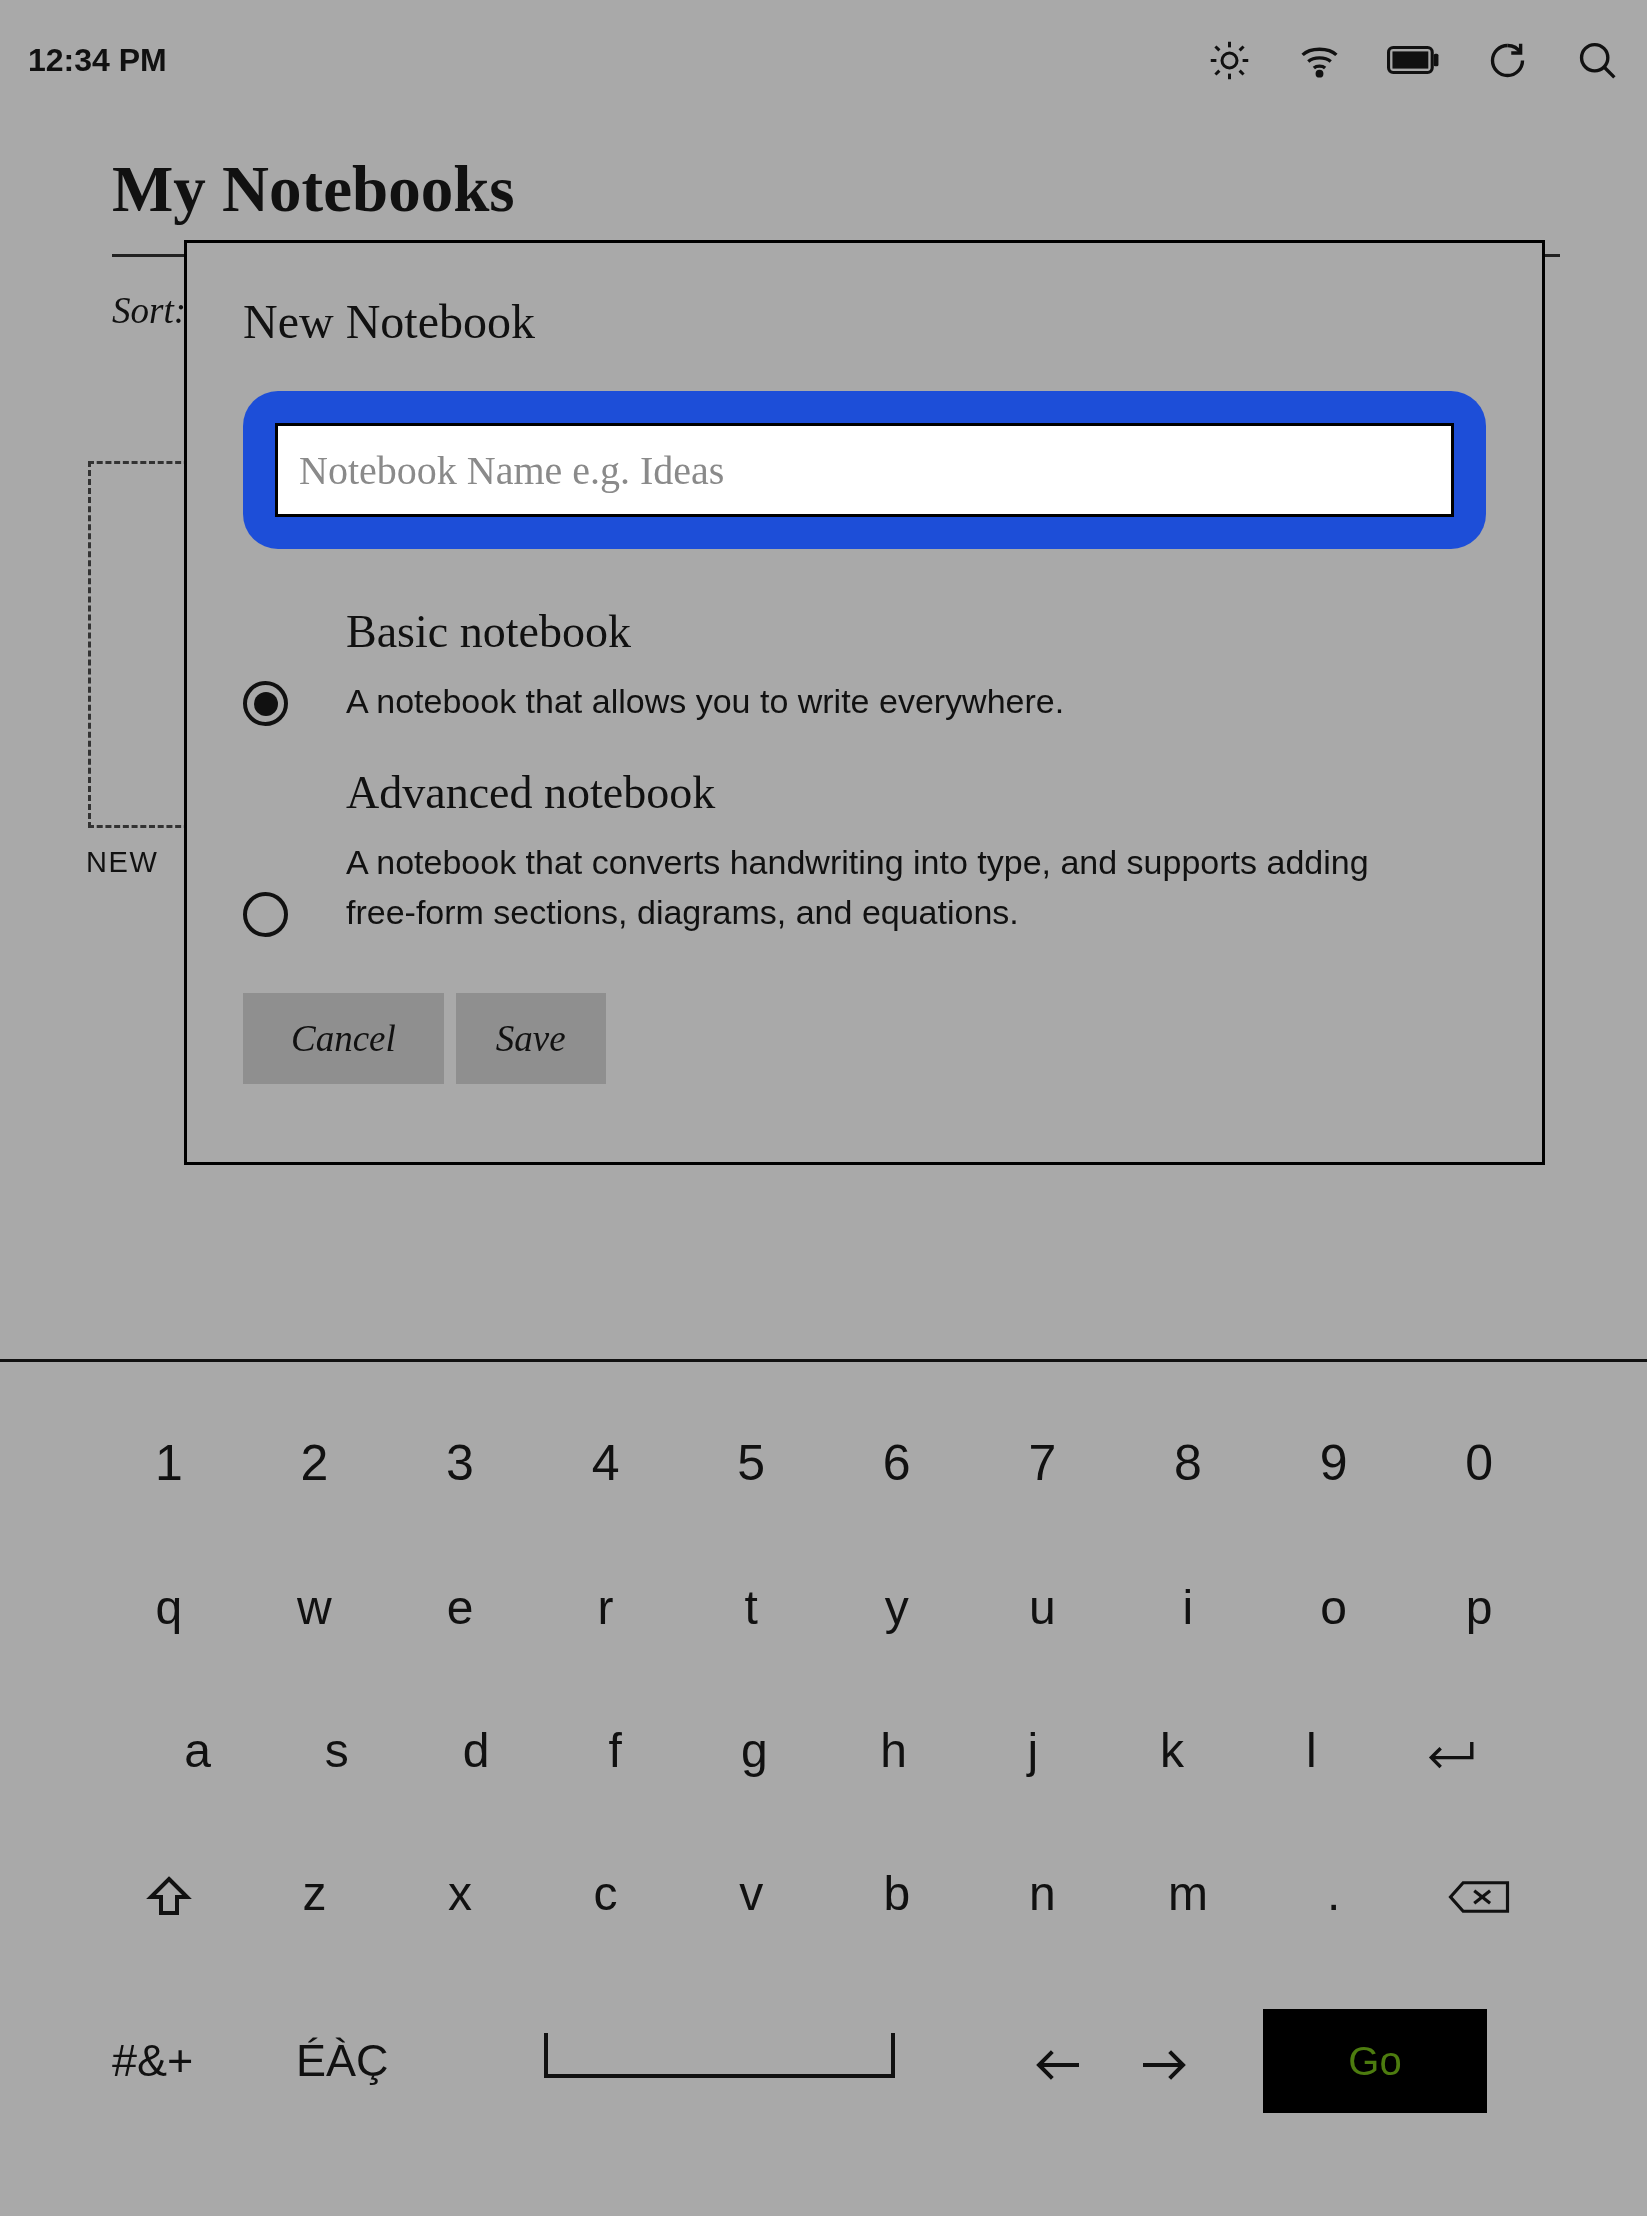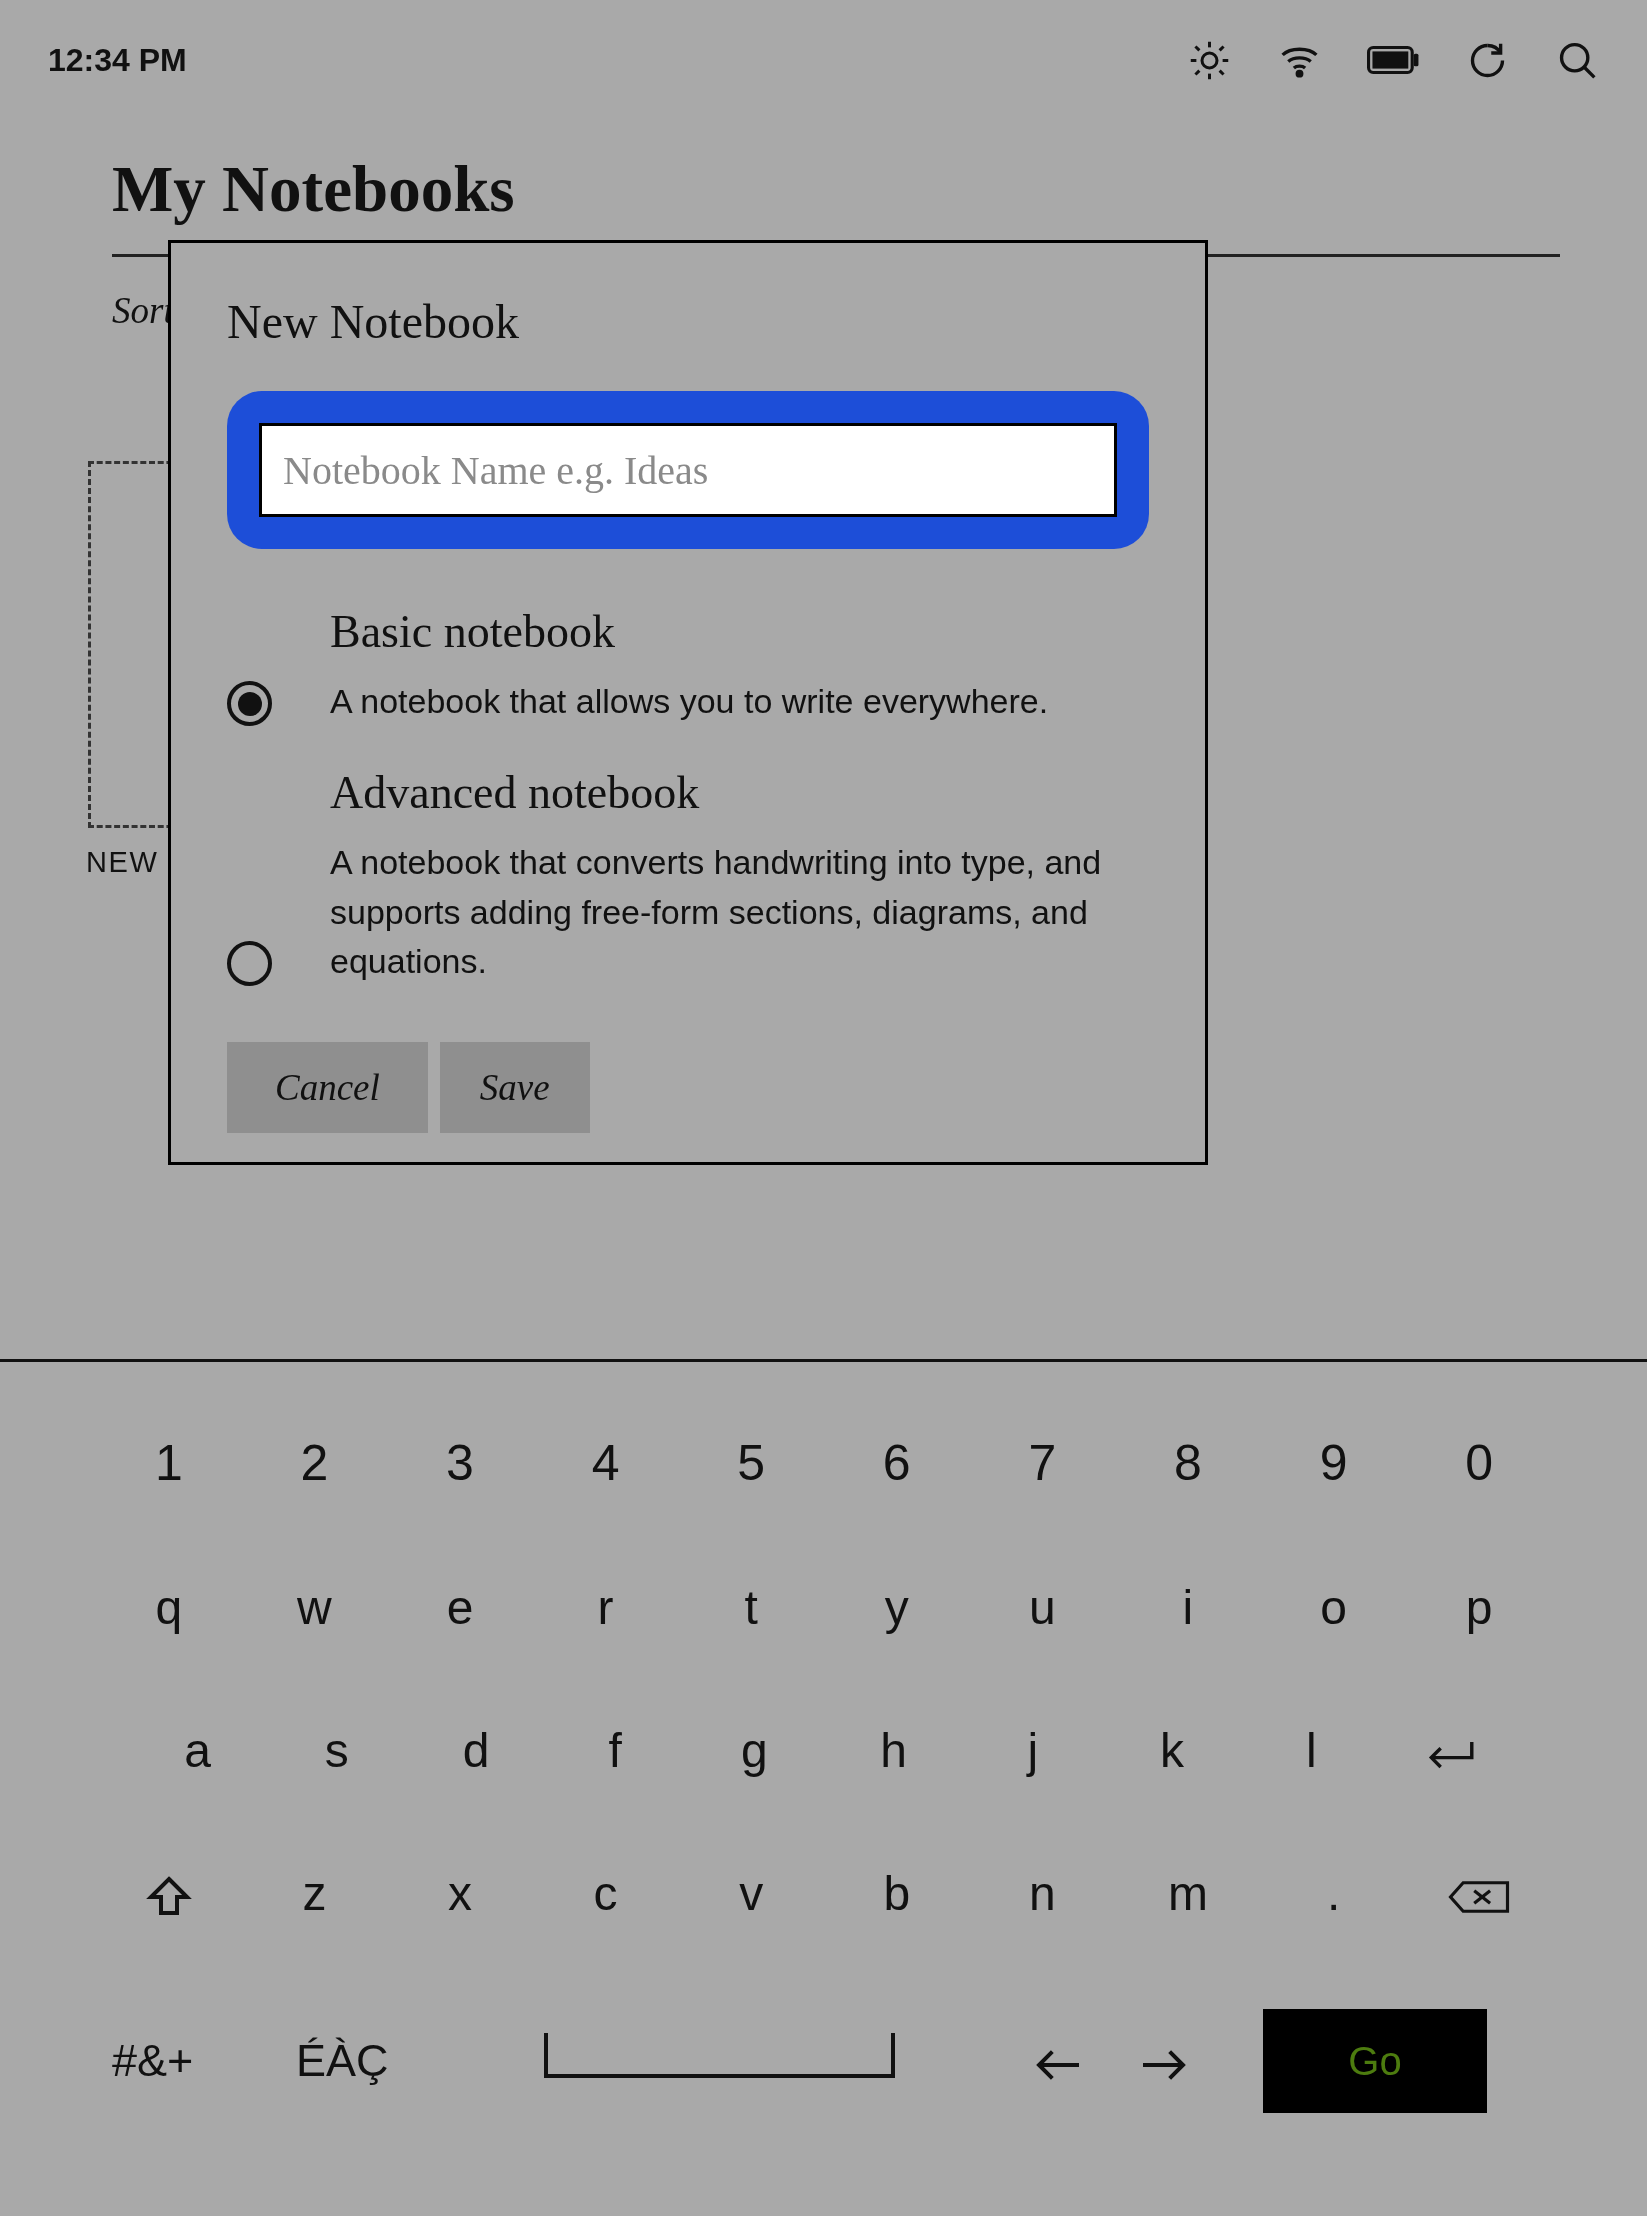--- a/index.html
+++ b/index.html
@@ -13,21 +13,21 @@
   }
 
   
   .status-bar {
     position: absolute;
     top: 0; left: 0; right: 0;
     height: 120px;
     display: flex;
     align-items: center;
     justify-content: space-between;
-    padding: 0 48px;
+    padding: 0 28px;
   }
   .status-time {
     font-family: Arial, Helvetica, sans-serif;
     font-size: 32px;
     font-weight: 600;
     color: #111;
   }
   .status-icons {
     display: flex;
     align-items: center;
@@ -77,22 +77,22 @@
     font-family: Arial, Helvetica, sans-serif;
     font-size: 29px;
     letter-spacing: 1.6px;
     color: #111;
   }
 
   
   .modal {
     position: absolute;
     top: 240px;
-    left: 168px;
-    width: 1040px;
+    left: 184px;
+    width: 1361px;
     height: 925px;
     background: #a9a9a9;
     border: 3.2px solid #000;
     padding: 51px 56px 56px 56px;
   }
   .modal-title {
     font-family: Georgia, serif;
     font-size: 48px;
     color: #111;
     margin-bottom: 42px;

